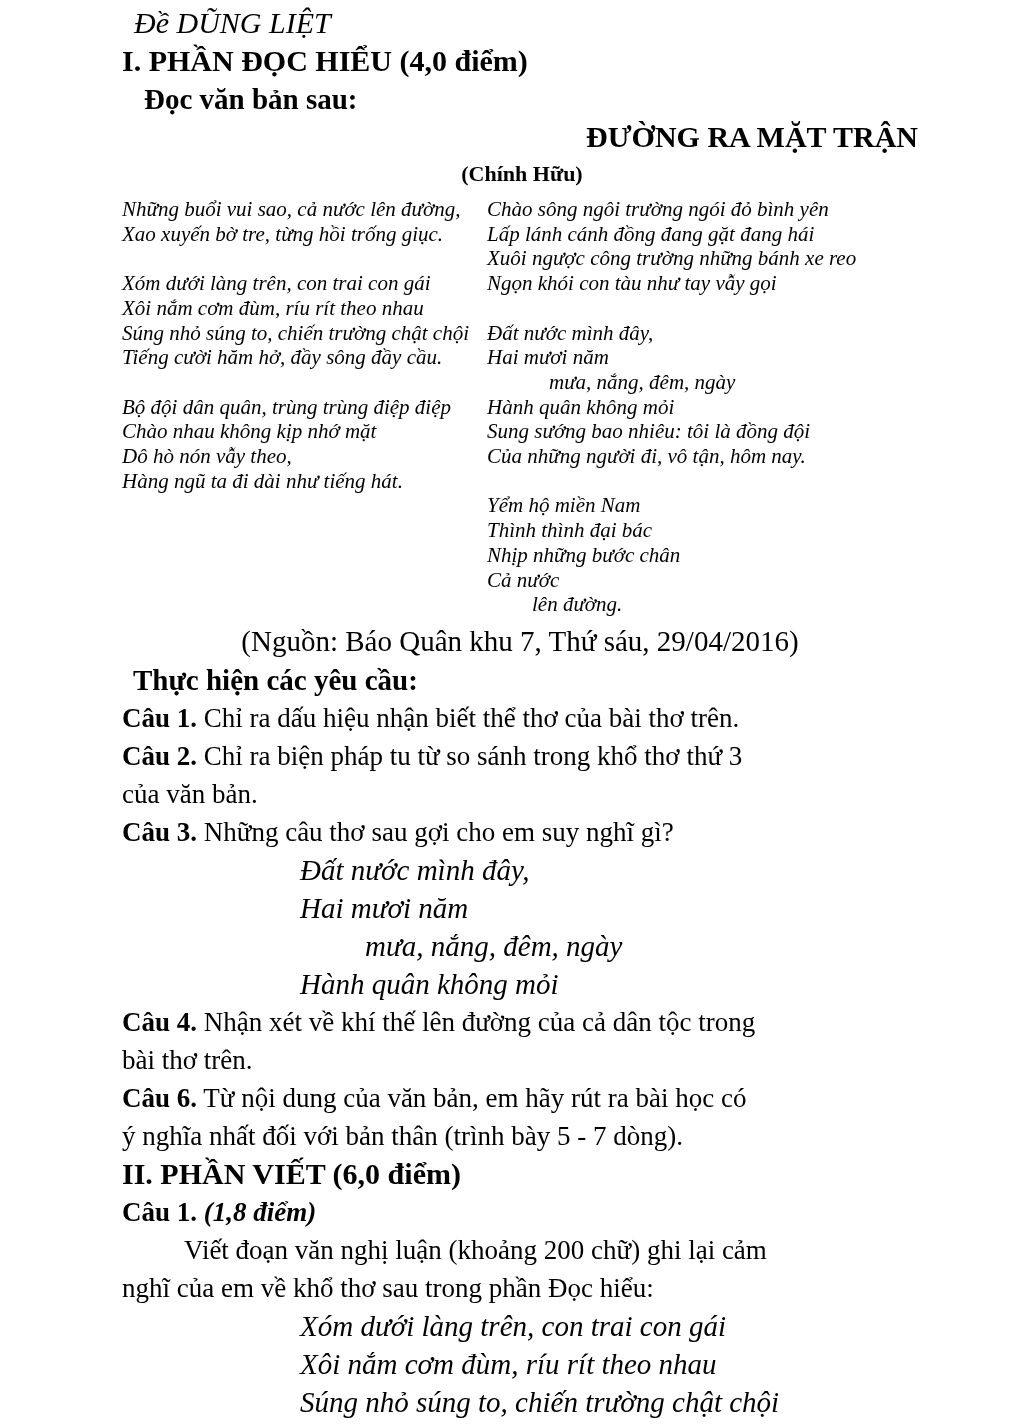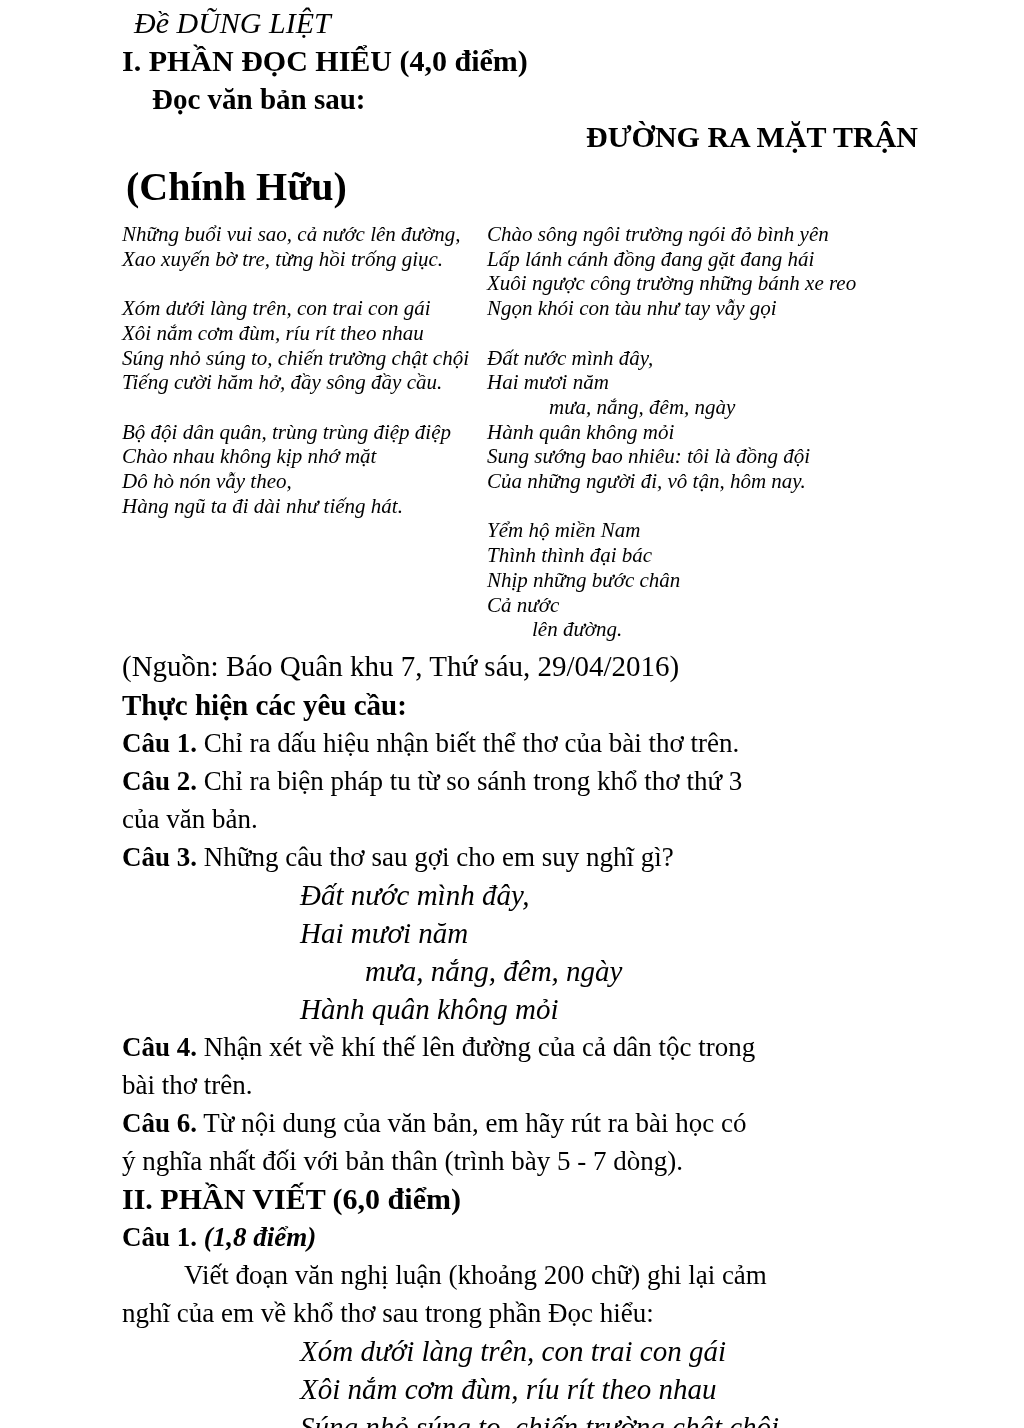--- a/index.html
+++ b/index.html
@@ -6,32 +6,32 @@
   html, body { margin: 0; padding: 0; }
   body {
     width: 1024px; height: 1428px; overflow: hidden;
     background: #ffffff; color: #000000;
     font-family: "Liberation Serif", serif;
   }
   .page { padding: 4px 106px 0 122px; }
 
   .doc-title { font-style: italic; font-size: 30px; line-height: 38px; margin-left: 12px; }
   .h1 { font-weight: bold; font-size: 30px; line-height: 38px; }
-  .h2 { font-weight: bold; font-size: 29px; line-height: 38px; margin-left: 30px; }
+  .h2 { font-weight: bold; font-size: 29px; line-height: 38px; margin-left: 22px; }
   .poem-title { font-weight: bold; font-size: 30px; line-height: 37px; text-align: right; padding-left: 36px; }
-  .poem-author { font-weight: bold; font-size: 40px; line-height: 37px; text-align: left; padding-left: 4px; margin-top: 13px; }
+  .poem-author { font-weight: bold; font-size: 22px; line-height: 37px; text-align: center; padding-left: 4px; }
 
-  .poem { display: flex; font-style: italic; font-size: 21px; line-height: 24.7px; margin-top: 17px; }
+  .poem { display: flex; font-style: italic; font-size: 21px; line-height: 24.7px; margin-top: 5px; }
   .poem-col-left { width: 365px; flex: none; }
   .poem-col-right { flex: 1; }
   .pline { min-height: 24.7px; white-space: nowrap; }
   .pline.ind1 { padding-left: 62px; }
   .pline.ind2 { padding-left: 45px; }
 
-  .source { font-size: 29px; line-height: 40px; text-align: left; margin-top: 4px; }
+  .source { font-size: 29px; line-height: 40px; text-align: center; margin-top: 4px; }
 
   .q { font-size: 27px; line-height: 38px; }
   .qlabel { font-weight: bold; }
   .quote { font-style: italic; font-size: 29px; line-height: 38px; margin-left: 178px; }
   .quote .ind { padding-left: 65px; }
   .bi { font-weight: bold; font-style: italic; }
   .first-indent { padding-left: 62px; }
 </style>
 </head>
 <body>
@@ -74,21 +74,21 @@
       <div class="pline"></div>
       <div class="pline">Yểm hộ miền Nam</div>
       <div class="pline">Thình thình đại bác</div>
       <div class="pline">Nhịp những bước chân</div>
       <div class="pline">Cả nước</div>
       <div class="pline ind2">lên đường.</div>
     </div>
   </div>
 
   <div class="source">(Nguồn: Báo Quân khu 7, Thứ sáu, 29/04/2016)</div>
-  <div class="h2" style="margin-left:0;">Thực hiện các yêu cầu:</div>
+  <div class="h2" style="margin-left:11px;">Thực hiện các yêu cầu:</div>
 
   <div class="q">
     <div><span class="qlabel">Câu 1.</span> <span>Chỉ ra dấu hiệu nhận biết thể thơ của bài thơ trên.</span></div>
   </div>
 
   <div class="q">
     <div><span class="qlabel">Câu 2.</span> <span>Chỉ ra biện pháp tu từ so sánh trong khổ thơ thứ 3</span></div>
     <div>của văn bản.</div>
   </div>
 

